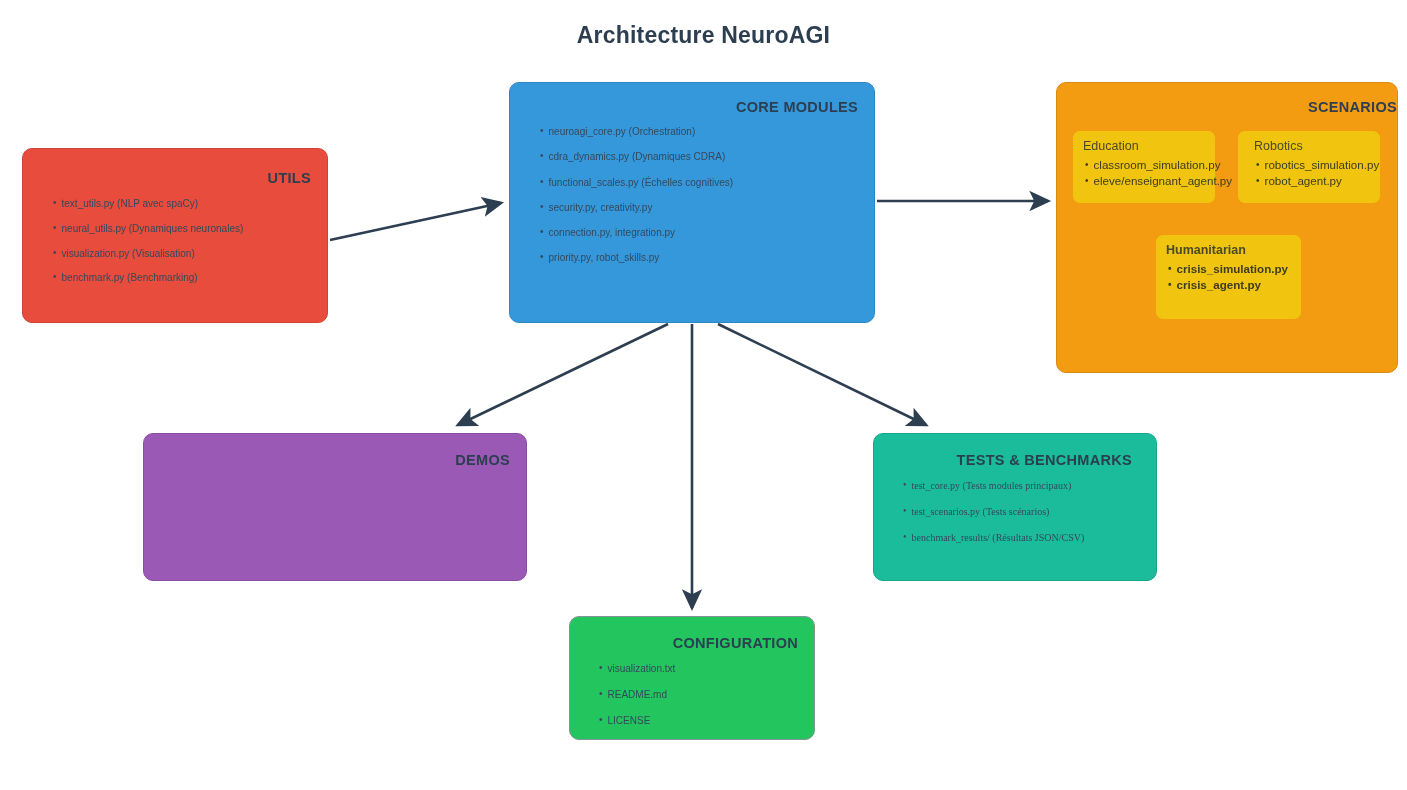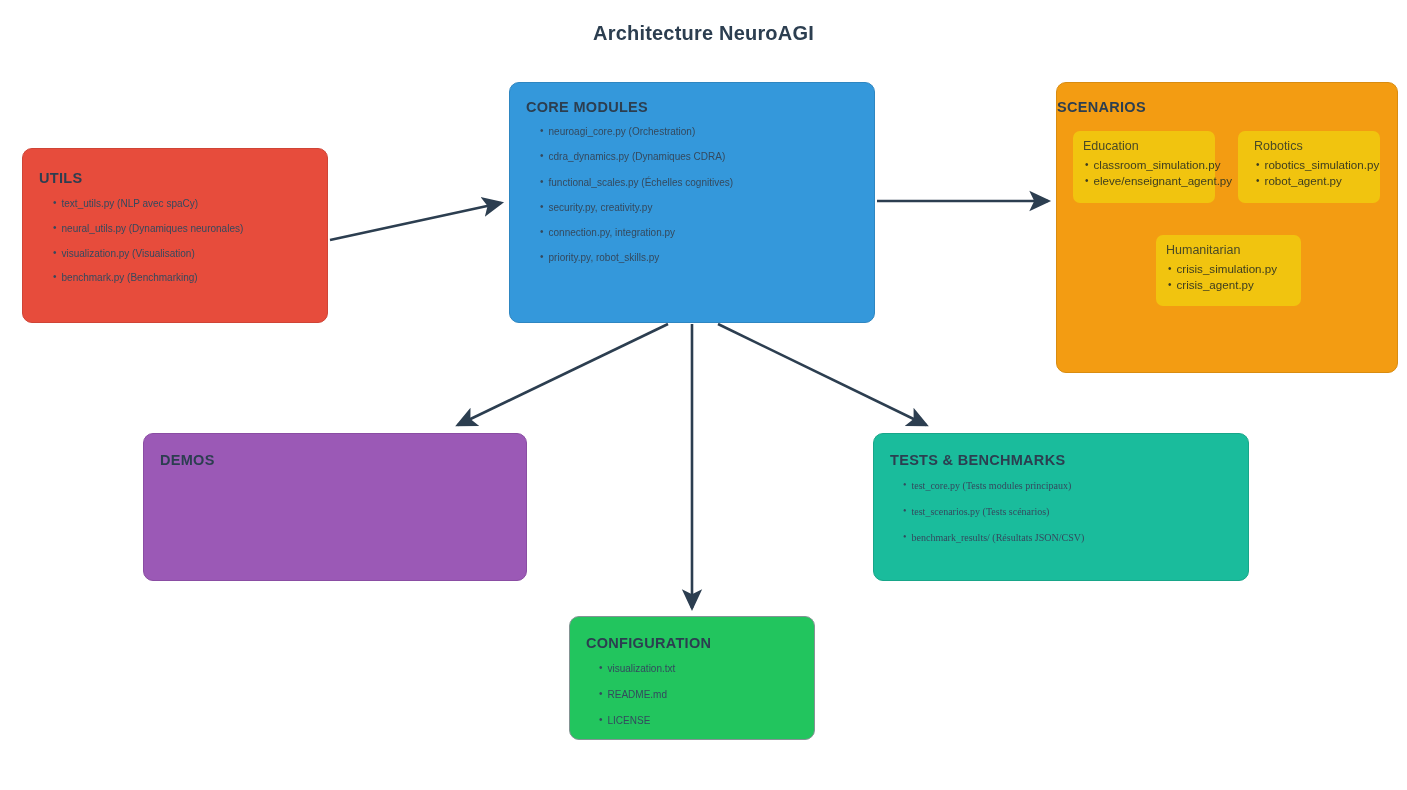--- a/index.html
+++ b/index.html
@@ -25,32 +25,32 @@
     width: 1407px;
     height: 790px;
     pointer-events: none;
   }
   .page-title {
     position: absolute;
     left: 0;
     top: 22px;
     width: 1407px;
     text-align: center;
-    font-size: 20px;
+    font-size: 23px;
     font-weight: bold;
     color: #2c3e50;
     letter-spacing: 0.2px;
   }
   .node {
     position: absolute;
     border-radius: 10px;
     box-sizing: border-box;
   }
   .node-title {
-    text-align: left;
+    text-align: right;
     font-weight: bold;
     font-size: 14.5px;
     color: #2c3e50;
     letter-spacing: 0.3px;
   }
   .node-items {
     list-style: none;
     margin: 0;
     padding: 0;
   }
@@ -110,40 +110,40 @@
     margin-bottom: 4px;
   }
   .subnode .node-items li {
     font-size: 11.6px;
     color: #3d3d20;
     line-height: 1.36;
     padding-left: 2px;
   }
   #sub-education { left: 16px;  top: 48px;  width: 142px; height: 72px; }
   #sub-robotics  { left: 181px; top: 48px;  width: 142px; height: 72px; padding-left: 16px; }
-  #sub-humanitarian { left: 99px; top: 152px; width: 145px; height: 71px; }
+  #sub-humanitarian { left: 99px; top: 152px; width: 145px; height: 84px; font-weight: bold; }
 
   
   #node-demos {
     left: 143px; top: 433px;
     width: 384px; height: 148px;
     background: #9b59b6;
     border: 1px solid #8a4da3;
     padding: 18px 16px 0 16px;
   }
   #node-demos .node-items { margin-top: 11px; }
   #node-demos .node-items li { margin-bottom: 12px; padding-left: 16px; }
 
   
   #node-tests {
     left: 873px; top: 433px;
-    width: 376px; height: 148px;
+    width: 284px; height: 148px;
     background: #1abc9c;
     border: 1px solid #17a689;
-    padding: 18px 8px 0 16px;
+    padding: 18px 24px 0 16px;
   }
   #node-tests .node-items { margin-top: 11px; font-family: Liberation Serif, serif; }
   #node-tests .node-items li { margin-bottom: 12px; padding-left: 13px; }
 
   
   #node-config {
     left: 569px; top: 616px;
     width: 246px; height: 124px;
     background: #22c55e;
     border: 1px solid #849394;

